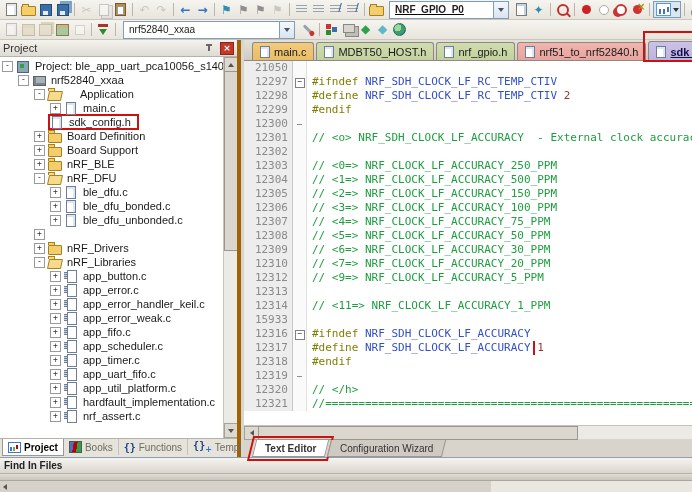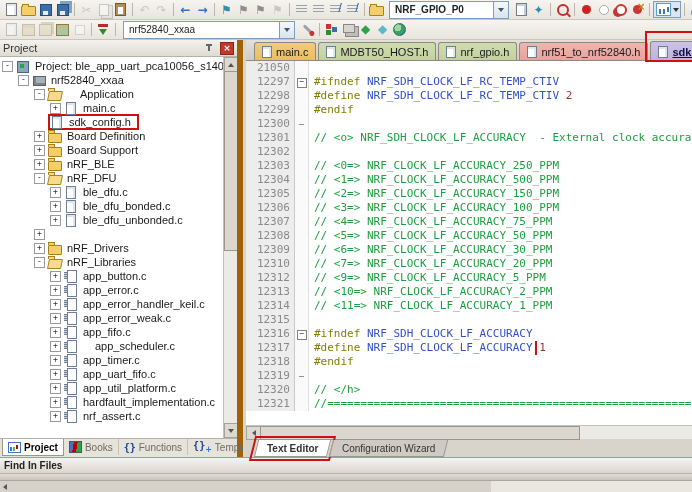--- a/index.html
+++ b/index.html
@@ -56,21 +56,21 @@
   .combo{display:inline-flex;align-items:center;height:16px;background:#FFF;border:1px solid #7F9DB9;margin:0 4px;flex:none;}
   .combo .cval{font-size:10px;font-weight:bold;color:#222;padding:0 5px;white-space:nowrap;}
   .combo .cbtn{width:14px;height:100%;background:linear-gradient(#F4F8FC,#D8E4F0);border-left:1px solid #7F9DB9;display:flex;align-items:center;justify-content:center;}
   .combo .cbtn .caret{border-top-color:#44546A;margin:0;}
 
   
   .main{height:417px;display:flex;flex:none;position:relative;}
   .splitter{width:3px;background:#D8D5CD;flex:none;}
 
   
-  .left-panel{width:237px;flex:none;display:flex;flex-direction:column;border-right:6px solid #a16207;}
+  .left-panel{width:237px;flex:none;display:flex;flex-direction:column;border-right:4px solid #a16207;}
   .panel-header{height:16px;flex:none;display:flex;align-items:center;background:linear-gradient(#F4F2EC,#DEDBD3);border-bottom:1px solid #B5B2AA;padding:0 3px;}
   .panel-header .ptitle{font-size:11px;color:#333;flex:1;}
   .pin{width:9px;height:11px;position:relative;margin-right:6px;}
   .pin::before{content:"";position:absolute;left:3px;top:1px;width:2px;height:7px;background:#666;}
   .pin::after{content:"";position:absolute;left:1px;top:1px;width:6px;height:2px;background:#666;}
   .closebox{width:12px;height:11px;background:#C0392B;border:1px solid #8E2418;color:#FFF;font:bold 9px/10px "DejaVu Sans",sans-serif;text-align:center;}
   .tree-wrap{flex:1;position:relative;background:#FFF;overflow:hidden;}
   .tree{position:absolute;left:0;top:2px;right:13px;bottom:0;overflow:hidden;}
   .trow{height:14px;display:flex;align-items:center;font-size:11px;color:#1A1A1A;white-space:nowrap;}
   .exp{width:9px;height:9px;flex:none;border:1px solid #9A9A9A;background:#FFF;color:#333;font:8px/7px "DejaVu Sans Mono",monospace;text-align:center;margin-right:3px;}
@@ -207,21 +207,21 @@
     <span class="tbi">
         <span class="sh-lines sh-slash"></span>
       </span>
     <span class="tbi">
         <span class="sh-lines sh-slash"></span>
       </span>
     <span class="sep"></span>
     <span class="tbi">
         <span class="sh-folder"></span>
       </span>
-    <span class="combo" style="width:118px;">
+    <span class="combo" style="width:118px;text-decoration:underline;">
       <span class="cval" style="flex:1;">NRF_GPIO_P0</span>
       <span class="cbtn">
           <span class="caret"></span>
         </span>
     </span>
     <span class="tbi">
         <span class="sh-page" style="box-shadow:inset -2px 2px 0 #BFD2EC;"></span>
       </span>
     <span class="tbi">
         <span class="gly g-teal" style="font-weight:bold;">✦</span>
@@ -442,21 +442,21 @@
             </div>
             <div class="trow" style="padding-left: 50px;">
               <span class="exp">+</span>
               <span style="display: inline-flex; align-items: center;">
                 <span class="ti ti-filelib"></span>
                 <span class="tlabel">app_fifo.c</span>
               </span>
             </div>
             <div class="trow" style="padding-left: 50px;">
               <span class="exp">+</span>
-              <span style="display: inline-flex;  gap: 12px;">
+              <span style="display: inline-flex; ">
                 <span class="ti ti-filelib"></span>
                 <span class="tlabel">app_scheduler.c</span>
               </span>
             </div>
             <div class="trow" style="padding-left: 50px;">
               <span class="exp">+</span>
               <span style="display: inline-flex; align-items: center;">
                 <span class="ti ti-filelib"></span>
                 <span class="tlabel">app_timer.c</span>
               </span>
@@ -555,23 +555,23 @@
           <div class="crow"><span class="lnum">12302</span><span class="fold"></span><span class="ctext"></span></div>
           <div class="crow"><span class="lnum">12303</span><span class="fold"></span><span class="ctext"><span class="c-cmt">// &lt;0=&gt; NRF_CLOCK_LF_ACCURACY_250_PPM</span></span></div>
           <div class="crow"><span class="lnum">12304</span><span class="fold"></span><span class="ctext"><span class="c-cmt">// &lt;1=&gt; NRF_CLOCK_LF_ACCURACY_500_PPM</span></span></div>
           <div class="crow"><span class="lnum">12305</span><span class="fold"></span><span class="ctext"><span class="c-cmt">// &lt;2=&gt; NRF_CLOCK_LF_ACCURACY_150_PPM</span></span></div>
           <div class="crow"><span class="lnum">12306</span><span class="fold"></span><span class="ctext"><span class="c-cmt">// &lt;3=&gt; NRF_CLOCK_LF_ACCURACY_100_PPM</span></span></div>
           <div class="crow"><span class="lnum">12307</span><span class="fold"></span><span class="ctext"><span class="c-cmt">// &lt;4=&gt; NRF_CLOCK_LF_ACCURACY_75_PPM</span></span></div>
           <div class="crow"><span class="lnum">12308</span><span class="fold"></span><span class="ctext"><span class="c-cmt">// &lt;5=&gt; NRF_CLOCK_LF_ACCURACY_50_PPM</span></span></div>
           <div class="crow"><span class="lnum">12309</span><span class="fold"></span><span class="ctext"><span class="c-cmt">// &lt;6=&gt; NRF_CLOCK_LF_ACCURACY_30_PPM</span></span></div>
           <div class="crow"><span class="lnum">12310</span><span class="fold"></span><span class="ctext"><span class="c-cmt">// &lt;7=&gt; NRF_CLOCK_LF_ACCURACY_20_PPM</span></span></div>
           <div class="crow"><span class="lnum">12312</span><span class="fold"></span><span class="ctext"><span class="c-cmt">// &lt;9=&gt; NRF_CLOCK_LF_ACCURACY_5_PPM</span></span></div>
-          <div class="crow"><span class="lnum">12313</span><span class="fold"></span><span class="ctext"><span class="c-cmt">// &lt;10=&gt; NRF_CLOCK_LF_ACCURACY_2_PPM</span></span></div>
+          <div class="crow"><span class="lnum">12313</span><span class="fold"></span></div>
           <div class="crow"><span class="lnum">12314</span><span class="fold"></span><span class="ctext"><span class="c-cmt">// &lt;11=&gt; NRF_CLOCK_LF_ACCURACY_1_PPM</span></span></div>
-          <div class="crow"><span class="lnum">12315</span><span class="fold"></span><span class="ctext"></span></div>
+          <div class="crow"><span class="lnum">15933</span><span class="fold"></span><span class="ctext"></span></div>
           <div class="crow"><span class="lnum">12316</span><span class="fold"><span class="fbox">−</span></span><span class="ctext"><span class="c-pp">#ifndef</span><span class="c-tx"> </span><span class="c-id">NRF_SDH_CLOCK_LF_ACCURACY</span></span></div>
           <div class="crow"><span class="lnum">12317</span><span class="fold"></span><span class="ctext"><span class="c-pp">#define</span><span class="c-tx"> </span><span class="c-id">NRF_SDH_CLOCK_LF_ACCURACY</span><span class="c-tx"> </span><span class="c-bx">1</span></span></div>
           <div class="crow"><span class="lnum">12318</span><span class="fold"></span><span class="ctext"><span class="c-pp">#endif</span></span></div>
           <div class="crow"><span class="lnum">12319</span><span class="fold"><span class="fend"></span></span><span class="ctext"></span></div>
           <div class="crow"><span class="lnum">12320</span><span class="fold"></span><span class="ctext"><span class="c-cmt">// &lt;/h&gt;</span></span></div>
           <div class="crow"><span class="lnum">12321</span><span class="fold"></span><span class="ctext"><span class="c-cmt">//============================================================================================</span></span></div>
         </div>
       <div class="hscroll">
         <span class="hbtn">
             <span class="tri-left"></span>

